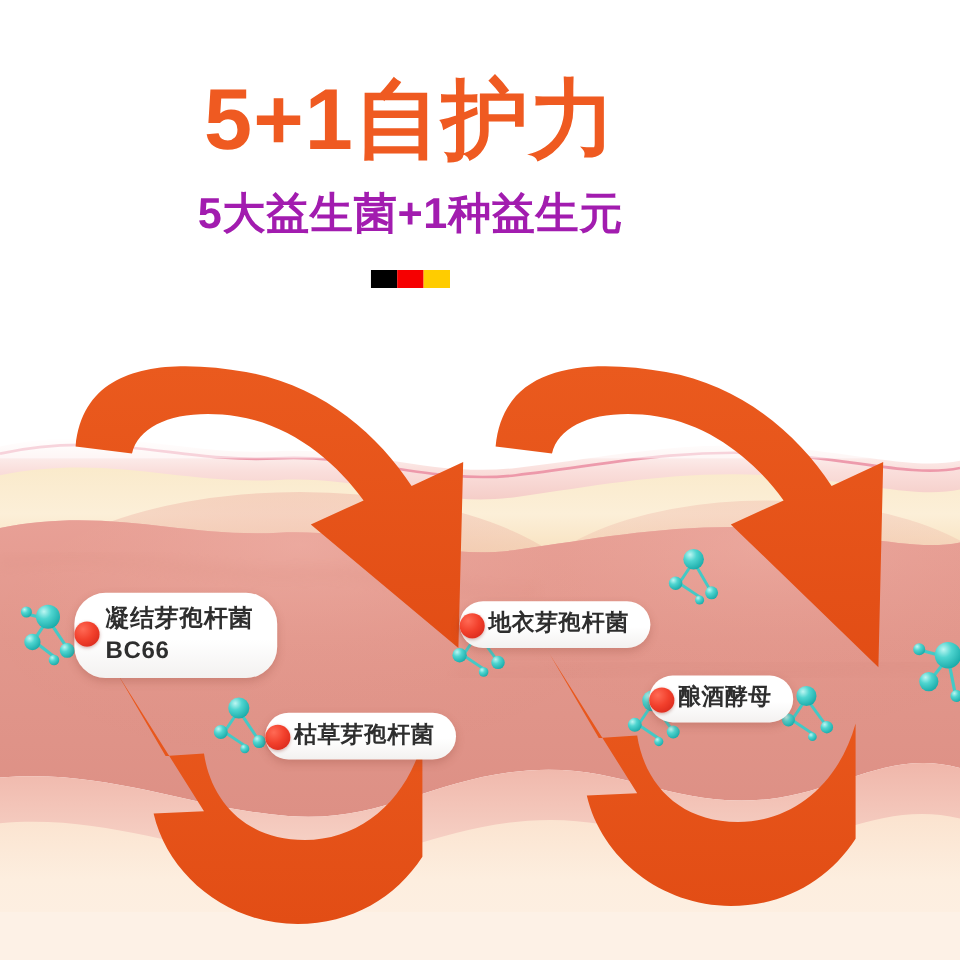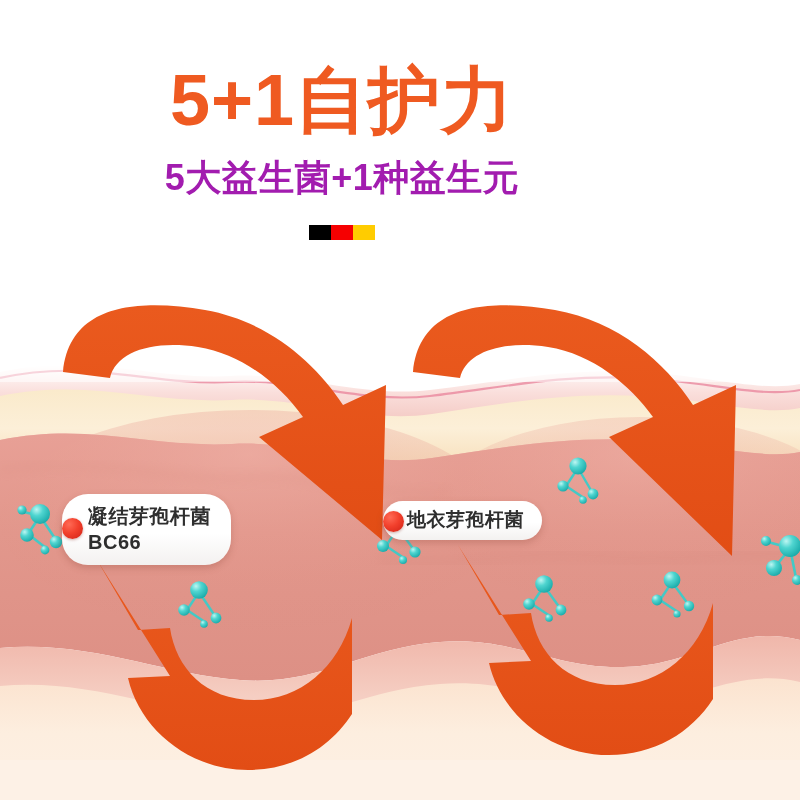--- a/index.html
+++ b/index.html
@@ -339,16 +339,24 @@
       <span class="pill two-line">凝结芽孢杆菌
 BC66</span>
     </div>
 
     <div class="label" id="label-licheni">
       <span class="dot"></span>
       <span class="pill">地衣芽孢杆菌</span>
     </div>
 
 
-
+    <div class="label" id="label-subtilis">
+      <span class="dot"></span>
+      <span class="pill">枯草芽孢杆菌</span>
+    </div>
+
+    <div class="label" id="label-yeast">
+      <span class="dot"></span>
+      <span class="pill">酿酒酵母</span>
+    </div>
 
   </div>
 </div>
 
 </body></html>

